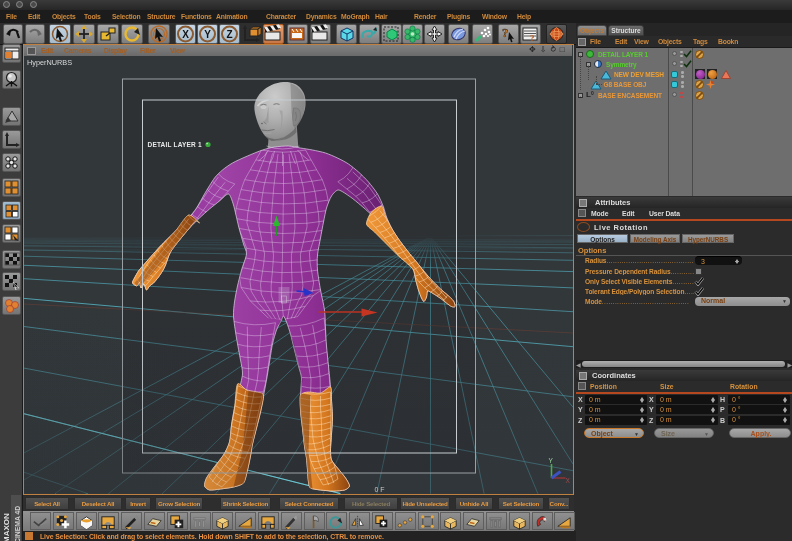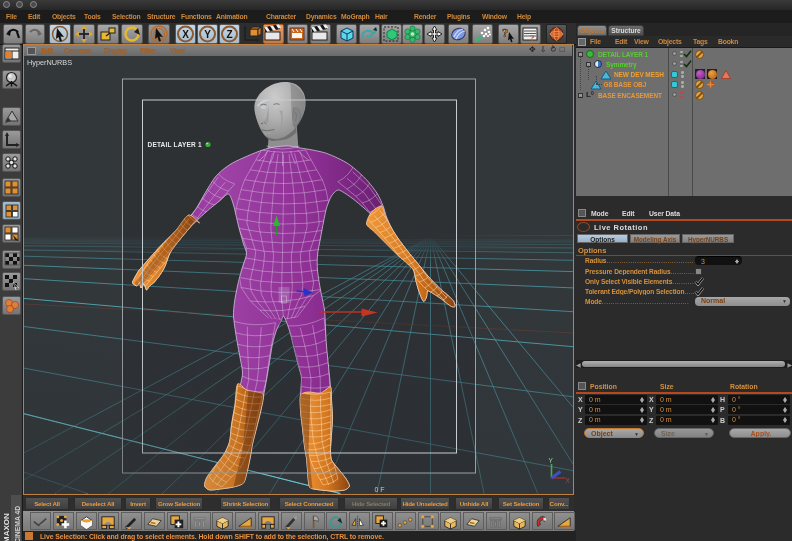--- a/index.html
+++ b/index.html
@@ -985,20 +985,24 @@
       <div class="abs" style="left:104px;top:47.7px;width:2.5px;height:2.5px;border-radius:50%;background:#d04040"></div>
       <svg class="abs" style="left:119px;top:42.7px" width="9" height="9" viewBox="0 0 9 9">
         <circle cx="4.5" cy="4.5" r="4" fill="#dca448" stroke="#7a4a10"></circle>
         <line x1="1.6" y1="7.4" x2="7.4" y2="1.6" stroke="#7a4a10" stroke-width="1.6"></line>
       </svg>
       <div class="abs" style="left:4px;top:8px;width:1px;height:34px;border-left:1px dotted #444"></div>
       <div class="abs" style="left:12px;top:18px;width:1px;height:14px;border-left:1px dotted #444"></div>
       <div class="abs" style="left:20px;top:28px;width:1px;height:8px;border-left:1px dotted #444"></div>
       <div class="abs" style="left:20px;top:36px;width:6px;height:1px;border-top:1px dotted #444"></div>
     </div>
+    <div class="abs" style="left:0;top:174px;width:216px;height:11px;background:linear-gradient(#3a3a3a,#252525)">
+      <div class="abs" style="left:3px;top:1.5px;width:8px;height:8px;background:#777;border:1px solid #aaa"></div>
+      <div class="abs" style="left:19px;top:1px;font-size:7.5px;font-weight:bold;color:#ddd">Attributes</div>
+    </div>
     <div class="abs" style="left:0;top:185px;width:216px;height:11px;background:#2b2b2b">
       <div class="abs" style="left:2px;top:1px;width:8px;height:8px;background:#555;border:1px solid #888"></div>
       <div class="abs" style="left:15px;top:1.5px;font-size:6.8px;font-weight:bold;color:#ddd;letter-spacing:-0.1px">Mode</div>
       <div class="abs" style="left:46px;top:1.5px;font-size:6.8px;font-weight:bold;color:#ddd;letter-spacing:-0.1px">Edit</div>
       <div class="abs" style="left:73px;top:1.5px;font-size:6.8px;font-weight:bold;color:#ddd;letter-spacing:-0.1px">User Data</div>
     </div>
     <div class="abs" style="left:0;top:196px;width:216px;height:1.5px;background:#b5481e"></div>
     <div class="abs" style="left:1px;top:199px;width:13px;height:10px;border:1.5px solid #8a4a20;border-radius:50%"></div>
     <div class="abs" style="left:18px;top:200px;font-size:7.5px;font-weight:bold;color:#ddd;letter-spacing:0.5px">Live Rotation</div>
     <div class="abs" style="left:1px;top:211px;width:51px;height:9px;background:linear-gradient(#b8cce0,#9ab2c6);border:1px solid #666;font-size:6.5px;font-weight:bold;color:#222;text-align:center;line-height:9px">Options</div>
@@ -1027,20 +1031,24 @@
     <div class="abs" style="left:9px;top:274.5px;width:109px;font-size:6.6px;font-weight:bold;color:#d8923c;white-space:nowrap;overflow:hidden;letter-spacing:-0.1px">Mode<span style="font-weight:normal">. . . . . . . . . . . . . . . . . . . . . . . . . . . . . . . . . . . . . . . . </span></div>
     <div class="abs" style="left:119px;top:273.5px;width:95px;height:9px;background:linear-gradient(#a8a8a8,#8e8e8e);border-radius:4px;">
       <span style="position:absolute;left:6px;top:0.5px;font-size:7px;font-weight:bold;color:#7a4012">Normal</span>
       <span style="position:absolute;right:3px;top:1px;font-size:5px;color:#333">▼</span>
     </div>
     <div class="abs" style="left:0;top:337px;width:216px;height:8px;background:#1e1e1e">
       <div class="abs" style="left:6px;top:1px;width:203px;height:6px;background:linear-gradient(#b0b0b0,#848484);border-radius:3px"></div>
       <div class="abs" style="left:0px;top:1px;font-size:6px;color:#999">◀</div>
       <div class="abs" style="right:0px;top:1px;font-size:6px;color:#999">▶</div>
     </div>
+    <div class="abs" style="left:0;top:347px;width:216px;height:11px;background:linear-gradient(#3a3a3a,#252525)">
+      <div class="abs" style="left:3px;top:1.5px;width:8px;height:8px;background:#777;border:1px solid #aaa"></div>
+      <div class="abs" style="left:16px;top:1px;font-size:7.5px;font-weight:bold;color:#ddd">Coordinates</div>
+    </div>
     <div class="abs" style="left:0;top:358px;width:216px;height:11px;background:#2b2b2b">
       <div class="abs" style="left:2px;top:1px;width:8px;height:8px;background:#555;border:1px solid #888"></div>
       <div class="abs" style="left:14px;top:1.5px;font-size:6.8px;font-weight:bold;color:#d8923c">Position</div>
       <div class="abs" style="left:84px;top:1.5px;font-size:6.8px;font-weight:bold;color:#d8923c">Size</div>
       <div class="abs" style="left:154px;top:1.5px;font-size:6.8px;font-weight:bold;color:#d8923c">Rotation</div>
     </div>
     <div class="abs" style="left:0;top:369px;width:216px;height:1.5px;background:#b5481e"></div>
     <div class="abs" style="left:2px;top:373.0px;font-size:7px;font-weight:bold;color:#ccc">X</div>
     <div class="abs" style="left:9px;top:372.0px;width:62px;height:9px;background:#111;border-radius:1px">
       <span style="position:absolute;left:4px;top:0.5px;font-size:7px;color:#d8923c">0 m</span>

